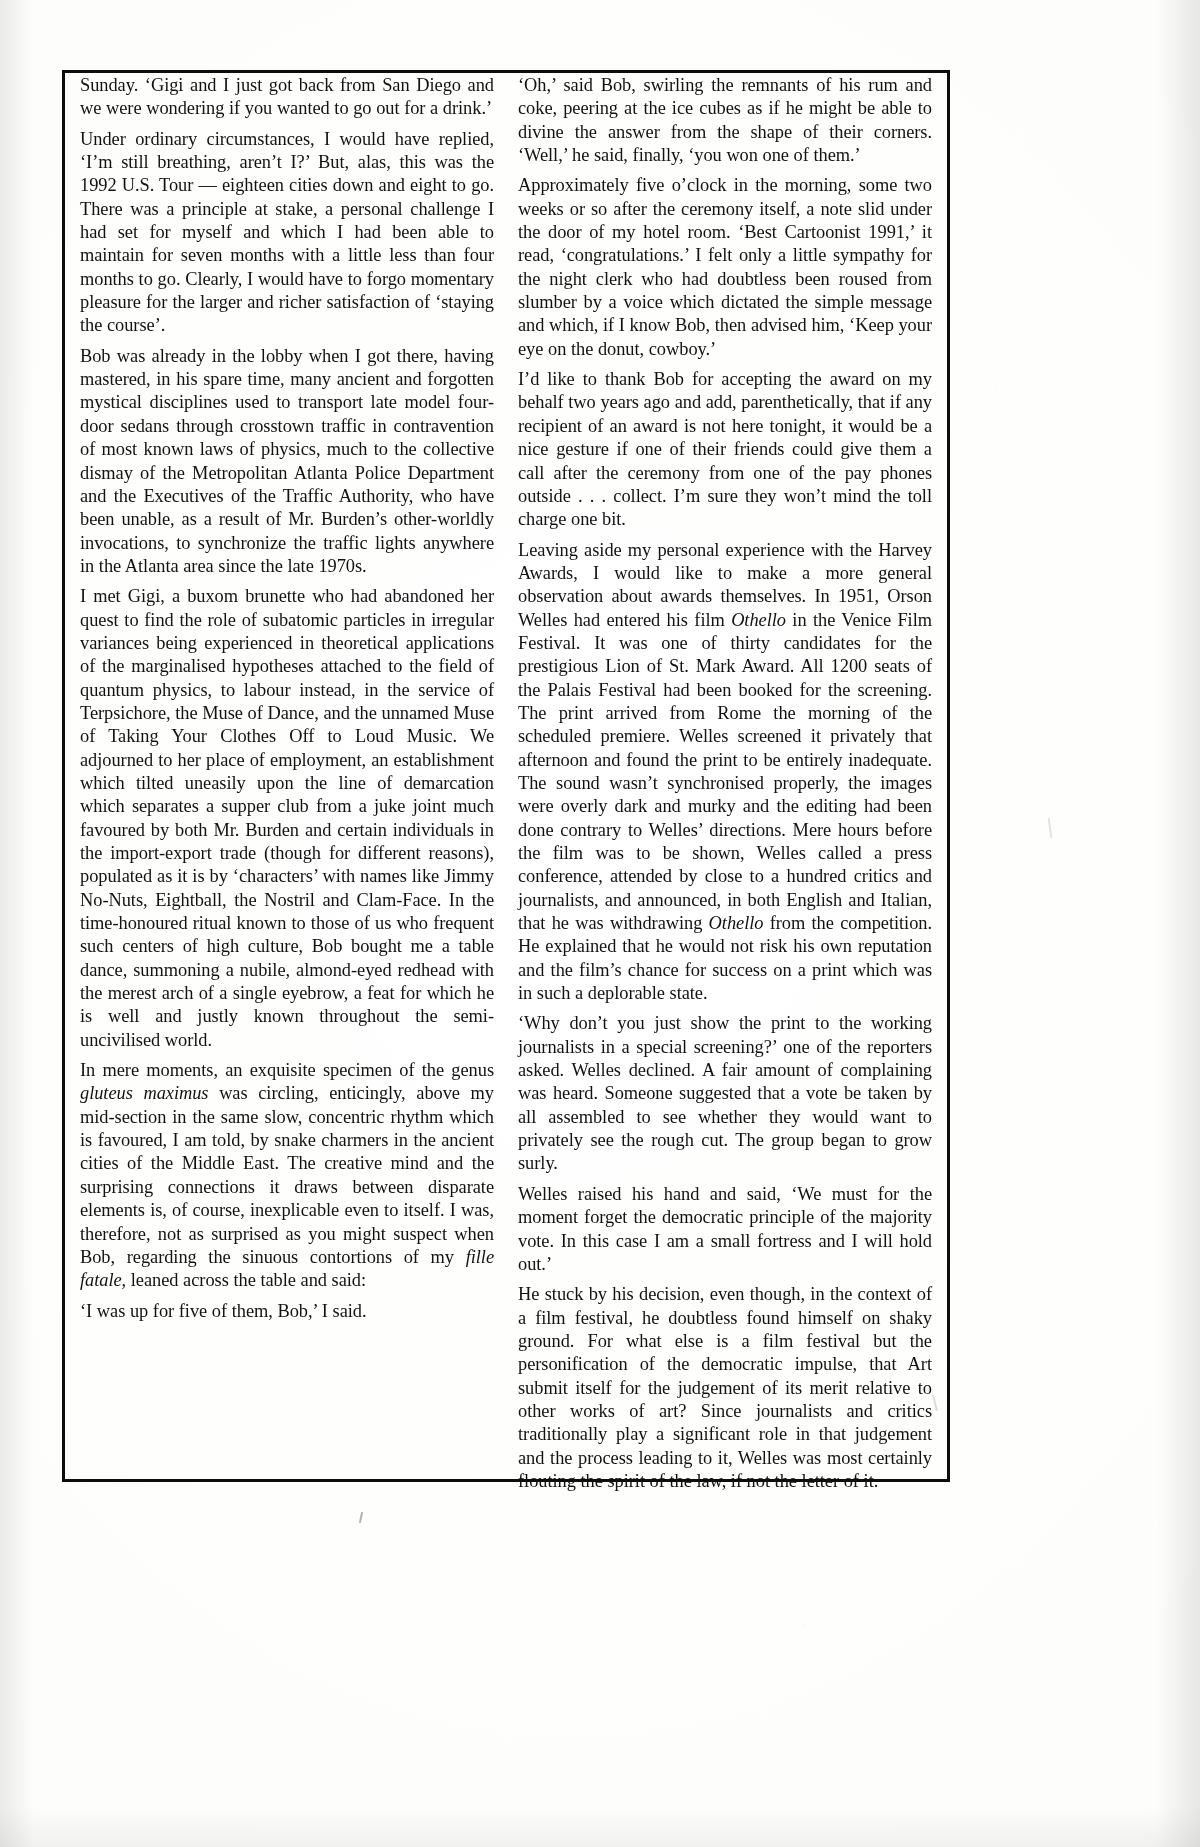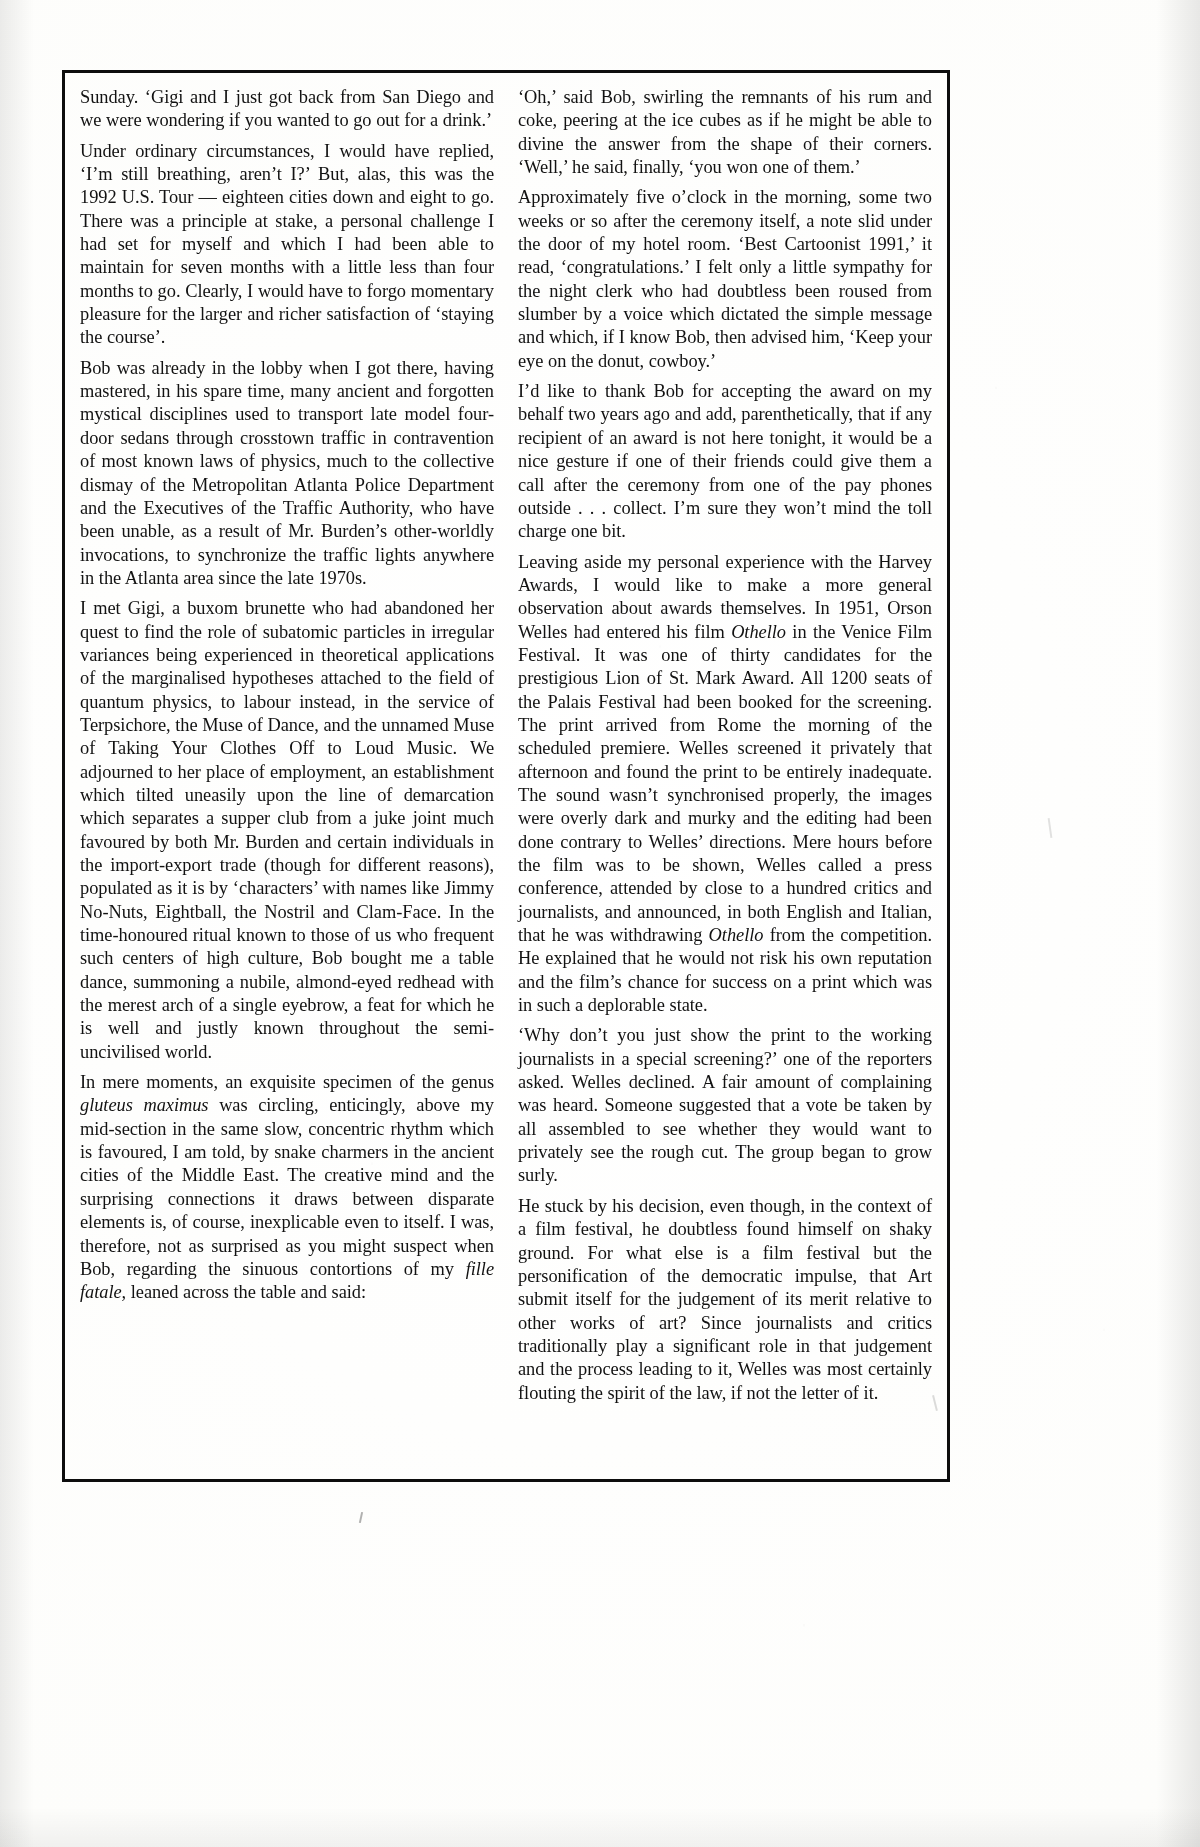--- a/index.html
+++ b/index.html
@@ -48,21 +48,21 @@
     width: 888px;
     height: 1412px;
     border: 3px solid #0d0d0d;
     box-sizing: border-box;
     background: transparent;
   }
 
   #columns {
     position: absolute;
     left: 70px;
-    top: 78px;
+    top: 66px;
     width: 872px;
     height: 1398px;
     box-sizing: border-box;
     display: flex;
     gap: 24px;
     padding: 8px 10px 6px 10px;
   }
 
   .column {
     width: 424px;
@@ -124,27 +124,29 @@
 
   <div id="article-frame"></div>
 
   <div id="columns">
     <div class="column" id="left-column">
         <p class="para"><span>Sunday. ‘Gigi and I just got back from San Diego and we were wondering if you wanted to go out for a drink.’</span></p>
         <p class="para"><span>Under ordinary circumstances, I would have replied, ‘I’m still breathing, aren’t I?’ But, alas, this was the 1992 U.S. Tour — eighteen cities down and eight to go. There was a principle at stake, a personal challenge I had set for myself and which I had been able to maintain for seven months with a little less than four months to go. Clearly, I would have to forgo momentary pleasure for the larger and richer satisfaction of ‘staying the course’.</span></p>
         <p class="para"><span>Bob was already in the lobby when I got there, having mastered, in his spare time, many ancient and forgotten mystical disciplines used to transport late model four-door sedans through crosstown traffic in contravention of most known laws of physics, much to the collective dismay of the Metropolitan Atlanta Police Department and the Executives of the Traffic Authority, who have been unable, as a result of Mr. Burden’s other-worldly invocations, to synchronize the traffic lights anywhere in the Atlanta area since the late 1970s.</span></p>
         <p class="para"><span>I met Gigi, a buxom brunette who had abandoned her quest to find the role of subatomic particles in irregular variances being experienced in theoretical applications of the marginalised hypotheses attached to the field of quantum physics, to labour instead, in the service of Terpsichore, the Muse of Dance, and the unnamed Muse of Taking Your Clothes Off to Loud Music. We adjourned to her place of employment, an establishment which tilted uneasily upon the line of demarcation which separates a supper club from a juke joint much favoured by both Mr. Burden and certain individuals in the import-export trade (though for different reasons), populated as it is by ‘characters’ with names like Jimmy No-Nuts, Eightball, the Nostril and Clam-Face. In the time-honoured ritual known to those of us who frequent such centers of high culture, Bob bought me a table dance, summoning a nubile, almond-eyed redhead with the merest arch of a single eyebrow, a feat for which he is well and justly known throughout the semi-uncivilised world.</span></p>
         <p class="para"><span>In mere moments, an exquisite specimen of the genus </span><em>gluteus maximus</em><span> was circling, enticingly, above my mid-section in the same slow, concentric rhythm which is favoured, I am told, by snake charmers in the ancient cities of the Middle East. The creative mind and the surprising connections it draws between disparate elements is, of course, inexplicable even to itself. I was, therefore, not as surprised as you might suspect when Bob, regarding the sinuous contortions of my </span><em>fille fatale,</em><span> leaned across the table and said:</span></p>
+        <p class="para"><span>‘I was up for five of them, Bob,’ I said.</span></p>
       </div>
     <div class="column" id="right-column">
         <p class="para"><span>‘Oh,’ said Bob, swirling the remnants of his rum and coke, peering at the ice cubes as if he might be able to divine the answer from the shape of their corners. ‘Well,’ he said, finally, ‘you won one of them.’</span></p>
         <p class="para"><span>Approximately five o’clock in the morning, some two weeks or so after the ceremony itself, a note slid under the door of my hotel room. ‘Best Cartoonist 1991,’ it read, ‘congratulations.’ I felt only a little sympathy for the night clerk who had doubtless been roused from slumber by a voice which dictated the simple message and which, if I know Bob, then advised him, ‘Keep your eye on the donut, cowboy.’</span></p>
         <p class="para"><span>I’d like to thank Bob for accepting the award on my behalf two years ago and add, parenthetically, that if any recipient of an award is not here tonight, it would be a nice gesture if one of their friends could give them a call after the ceremony from one of the pay phones outside . . . collect. I’m sure they won’t mind the toll charge one bit.</span></p>
         <p class="para"><span>Leaving aside my personal experience with the Harvey Awards, I would like to make a more general observation about awards themselves. In 1951, Orson Welles had entered his film </span><em>Othello</em><span> in the Venice Film Festival. It was one of thirty candidates for the prestigious Lion of St. Mark Award. All 1200 seats of the Palais Festival had been booked for the screening. The print arrived from Rome the morning of the scheduled premiere. Welles screened it privately that afternoon and found the print to be entirely inadequate. The sound wasn’t synchronised properly, the images were overly dark and murky and the editing had been done contrary to Welles’ directions. Mere hours before the film was to be shown, Welles called a press conference, attended by close to a hundred critics and journalists, and announced, in both English and Italian, that he was withdrawing </span><em>Othello</em><span> from the competition. He explained that he would not risk his own reputation and the film’s chance for success on a print which was in such a deplorable state.</span></p>
         <p class="para"><span>‘Why don’t you just show the print to the working journalists in a special screening?’ one of the reporters asked. Welles declined. A fair amount of complaining was heard. Someone suggested that a vote be taken by all assembled to see whether they would want to privately see the rough cut. The group began to grow surly.</span></p>
+        <p class="para"><span>Welles raised his hand and said, ‘We must for the moment forget the democratic principle of the majority vote. In this case I am a small fortress and I will hold out.’</span></p>
         <p class="para"><span>He stuck by his decision, even though, in the context of a film festival, he doubtless found himself on shaky ground. For what else is a film festival but the personification of the democratic impulse, that Art submit itself for the judgement of its merit relative to other works of art? Since journalists and critics traditionally play a significant role in that judgement and the process leading to it, Welles was most certainly flouting the spirit of the law, if not the letter of it.</span></p>
       </div>
   </div>
 
   <div id="gutter-shade-left"></div>
   <div id="gutter-shade-right"></div>
   <div id="gutter-shade-bottom"></div>
 
   <div class="stray-mark" id="stray-tick-1"></div>
   <div class="stray-mark" id="stray-tick-2"></div>

